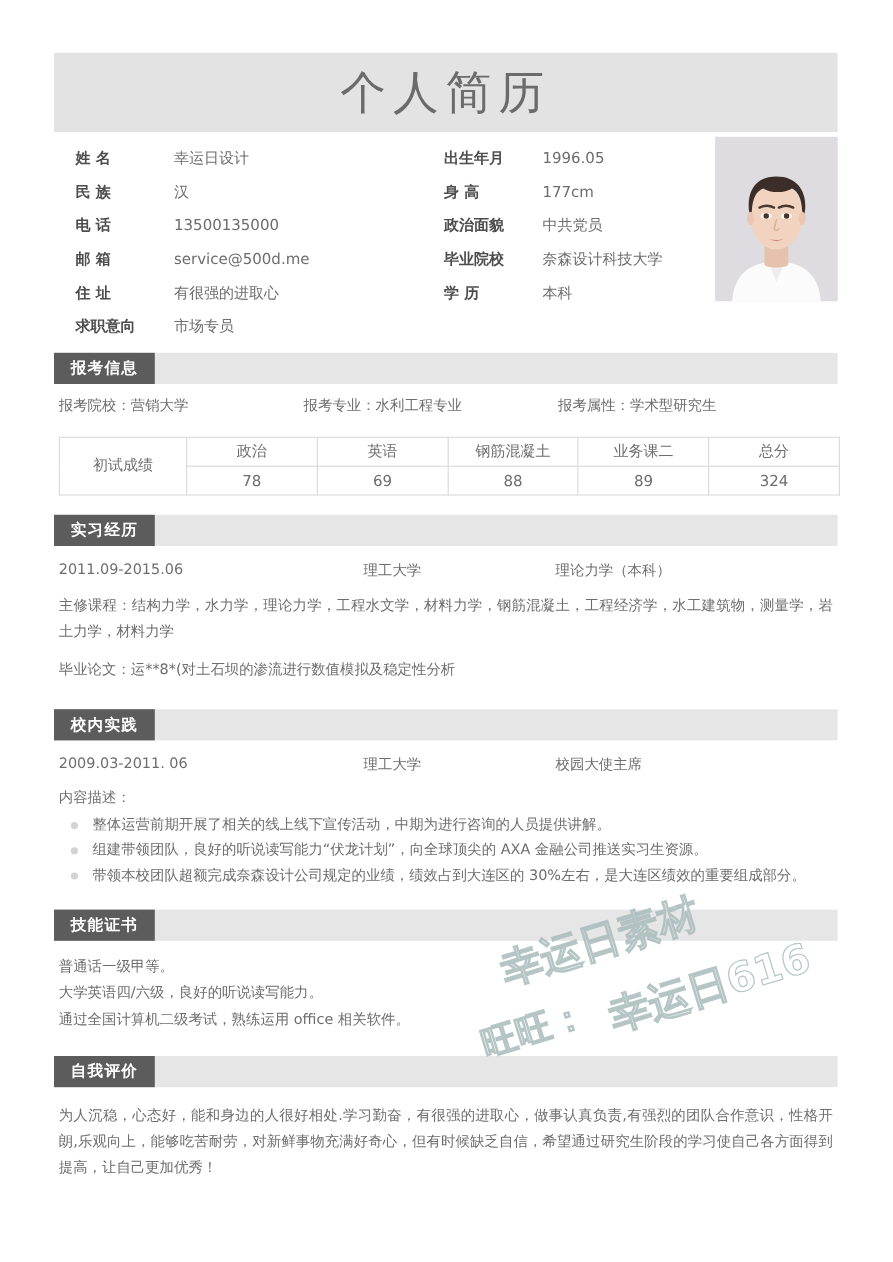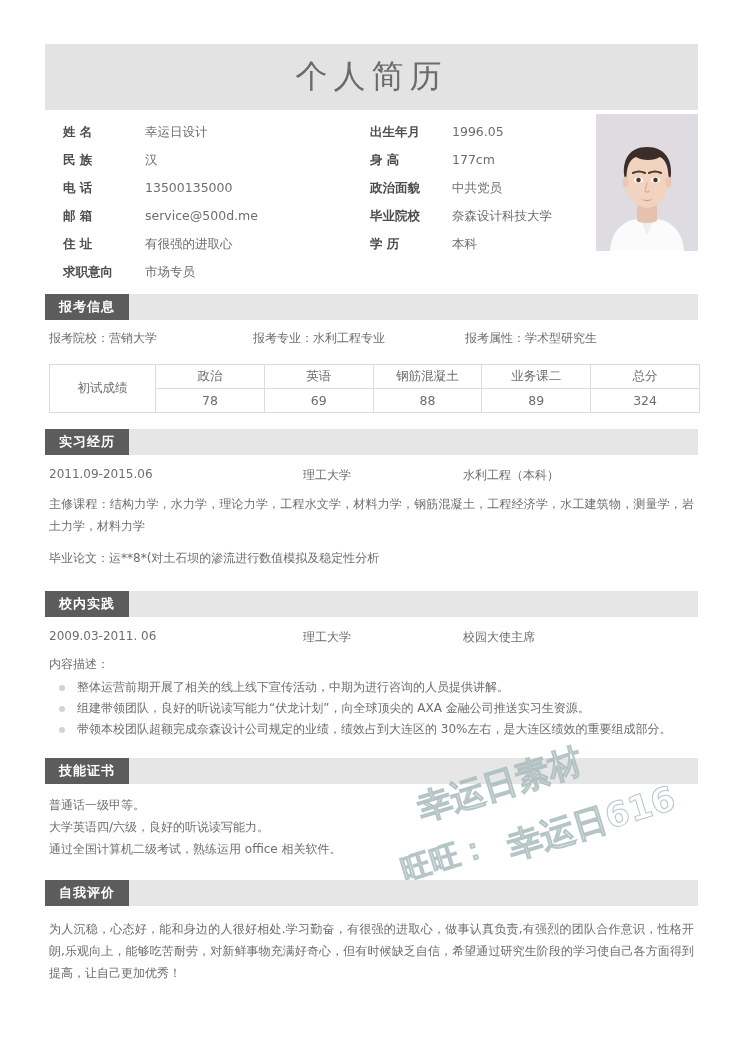--- a/index.html
+++ b/index.html
@@ -31,21 +31,21 @@
 
   
   .title-banner {
     height: 66px;
     background: #e3e3e3;
     display: flex;
     align-items: center;
     justify-content: center;
   }
   .title-banner .title-text {
-    font-size: 32px;
+    font-size: 38px;
     letter-spacing: 6px;
     color: #6b6b6b;
     font-weight: 400;
   }
 
   
   .personal {
     position: relative;
     padding-top: 12px;
     height: 168px;
@@ -322,21 +322,21 @@
         </table>
     </div>
 
     <div class="sec-bar">
       <div class="tag">实习经历</div>
     </div>
     <div class="body-area">
       <div class="exp-row" style="margin-top:12px;">
         <span class="ec1">2011.09-2015.06</span>
         <span class="ec2">理工大学</span>
-        <span class="ec3">水利工程（本科）</span>
+        <span class="ec3">理论力学（本科）</span>
       </div>
       <div class="para" style="margin-top:2px;">主修课程：结构力学，水力学，理论力学，工程水文学，材料力学，钢筋混凝土，工程经济学，水工建筑物，测量学，岩土力学，材料力学</div>
       <div class="line" style="margin-top:10px;">毕业论文：运**8*(对土石坝的渗流进行数值模拟及稳定性分析</div>
     </div>
 
     <div class="sec-bar" style="margin-top:22px;">
       <div class="tag">校内实践</div>
     </div>
     <div class="body-area">
       <div class="exp-row" style="margin-top:12px;">

